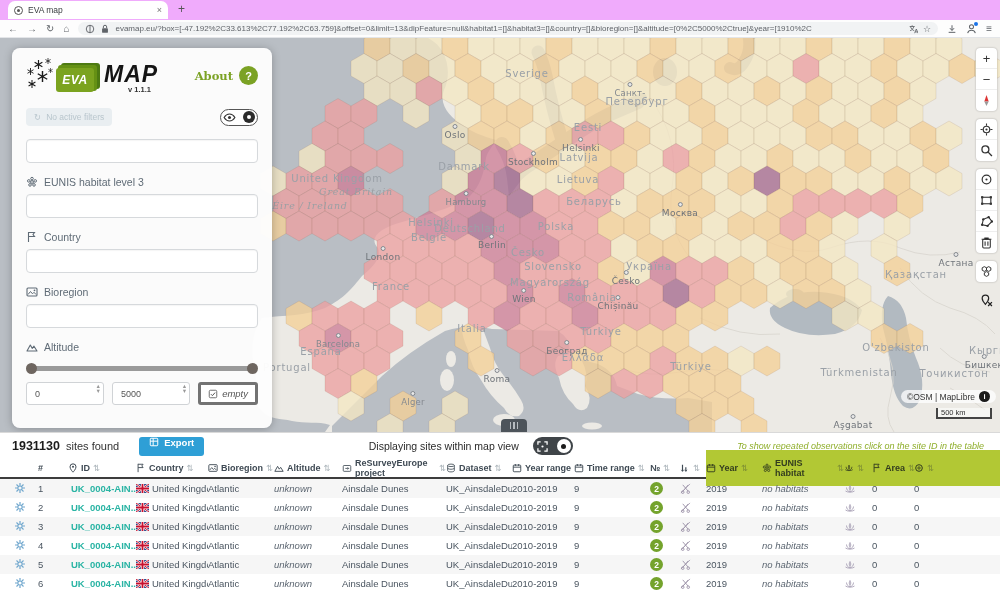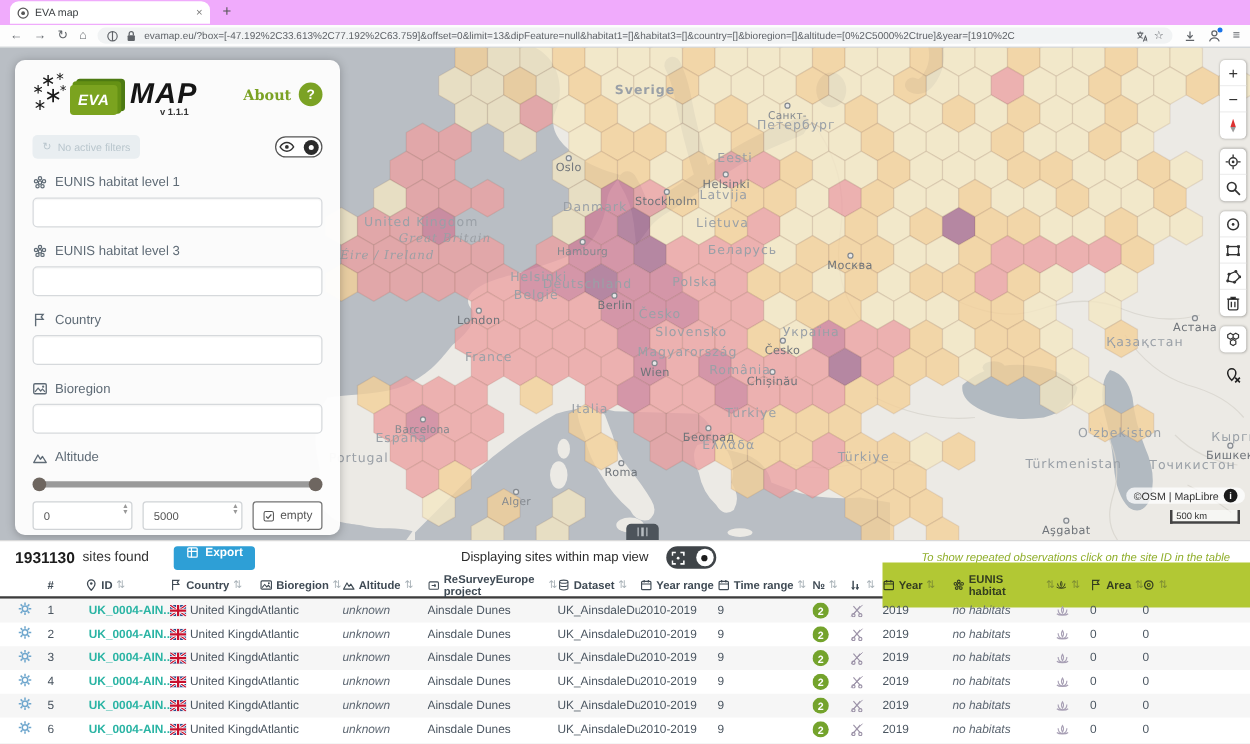--- a/index.html
+++ b/index.html
@@ -82,22 +82,22 @@
   .finput{margin-top:6px;height:24px;background:#fff;border:1px solid #d6d9dc;border-radius:4px;box-shadow:inset 0 1px 1px rgba(0,0,0,.04);}
   .slider{position:relative;height:11px;margin-top:10px;}
   .slider .track{position:absolute;left:4px;right:4px;top:3px;height:5px;background:#9a9a9a;border-radius:3px;}
   .slider .hnd{position:absolute;top:0;width:11px;height:11px;background:#6e6660;border-radius:50%;}
   .alt-row{display:flex;gap:8px;margin-top:8px;align-items:center;}
   .numwrap{position:relative;width:84px;height:23px;}
   .numwrap input{width:100%;height:100%;border:1px solid #d0d3d6;border-radius:3px;font-size:9px;color:#555;
                  padding:0 14px 0 8px;font-family:inherit;}
   .numwrap .spin{position:absolute;right:3px;top:2px;display:flex;flex-direction:column;font-size:5.5px;
                  color:#999;line-height:4.5px;}
-  .emptybtn{height:23px;border:1px solid #737373;border-radius:3px;background:#fff;display:flex;align-items:center;
-            gap:4px;padding:0 7px;font-size:9.5px;color:#555;}
+  .emptybtn{height:23px;border:3px solid #737373;border-radius:3px;background:#fff;display:flex;align-items:center;
+            gap:4px;padding:0 7px;font-size:9.5px;color:#555;font-style:italic;}
   .emptybtn svg{width:10px;height:10px;}
   
   #panel{position:relative;width:1000px;height:163px;background:#fff;border-top:1px solid #d9d9d9;}
   .topbar{height:26px;display:flex;align-items:center;padding:0 12px;gap:6px;}
   .count{font-size:12.5px;font-weight:bold;color:#1c1c1c;}
   .count-sfx{font-size:11px;color:#333;margin-right:14px;}
   .exportbtn{background:#2e9fd6;color:#fff;border-radius:3px;height:19px;display:flex;align-items:flex-start;
              gap:5px;padding:0 10px;font-size:9.5px;font-weight:bold;}
   .exportbtn svg{width:10px;height:10px;}
   .disp{margin-left:auto;font-size:10.5px;color:#2b2b2b;}
@@ -681,35 +681,35 @@
         <polygon points="455,353 468,360.5 468,375.5 455,383 442,375.5 442,360.5" fill="#f4e7c3" fill-opacity=".78" stroke="rgba(120,80,60,.12)"></polygon>
         <polygon points="689,353 702,360.5 702,375.5 689,383 676,375.5 676,360.5" fill="#f3cf97" fill-opacity=".78" stroke="rgba(120,80,60,.12)"></polygon>
         <polygon points="715,353 728,360.5 728,375.5 715,383 702,375.5 702,360.5" fill="#f3cf97" fill-opacity=".78" stroke="rgba(120,80,60,.12)"></polygon>
         <polygon points="741,353 754,360.5 754,375.5 741,383 728,375.5 728,360.5" fill="#f3cf97" fill-opacity=".78" stroke="rgba(120,80,60,.12)"></polygon>
         <polygon points="390,375.5 403,383 403,398 390,405.5 377,398 377,383" fill="#f4e7c3" fill-opacity=".78" stroke="rgba(120,80,60,.12)"></polygon>
         <polygon points="442,375.5 455,383 455,398 442,405.5 429,398 429,383" fill="#f4e7c3" fill-opacity=".78" stroke="rgba(120,80,60,.12)"></polygon>
         <polygon points="702,375.5 715,383 715,398 702,405.5 689,398 689,383" fill="#f3cf97" fill-opacity=".78" stroke="rgba(120,80,60,.12)"></polygon>
         <polygon points="754,375.5 767,383 767,398 754,405.5 741,398 741,383" fill="#f3cf97" fill-opacity=".78" stroke="rgba(120,80,60,.12)"></polygon>
       </svg>
     <div id="labellayer">
-        <span class="maplabel country" style="left: 516px; top: 35px; font-weight: bold;">Sverige</span>
+        <span class="maplabel country" style="left: 527px; top: 35px;">Sverige</span>
         <span class="maplabel capital" style="left: 455px; top: 62px;">Oslo</span>
         <span class="maplabel capital" style="left: 533px; top: 89px;">Stockholm</span>
         <span class="maplabel capital" style="left: 581px; top: 75px;">Helsinki</span>
         <span class="maplabel city" style="left: 630px; top: 52px;">Санкт-</span>
         <span class="maplabel country" style="left: 637px; top: 63px;">Петербург</span>
         <span class="maplabel country" style="left: 588px; top: 89px;">Eesti</span>
         <span class="maplabel country" style="left: 579px; top: 119px;">Latvija</span>
         <span class="maplabel country" style="left: 578px; top: 141px;">Lietuva</span>
         <span class="maplabel country" style="left: 594px; top: 163px;">Беларусь</span>
         <span class="maplabel country" style="left: 337px; top: 140px;">United Kingdom</span>
         <span class="maplabel island" style="left: 356px; top: 153px;">Great Britain</span>
         <span class="maplabel island" style="left: 310px; top: 167px;">Éire / Ireland</span>
         <span class="maplabel capital" style="left: 383px; top: 184px;">London</span>
-        <span class="maplabel country" style="left: 476px; top: 128px;">Danmark</span>
+        <span class="maplabel country" style="left: 464px; top: 128px;">Danmark</span>
         <span class="maplabel country" style="left: 431px; top: 184px;">Helsinki</span>
         <span class="maplabel country" style="left: 429px; top: 199px;">België</span>
         <span class="maplabel city" style="left: 466px; top: 161px;">Hamburg</span>
         <span class="maplabel capital" style="left: 492px; top: 172px;">Berlin</span>
         <span class="maplabel country" style="left: 470px; top: 190px;">Deutschland</span>
         <span class="maplabel country" style="left: 556px; top: 188px;">Polska</span>
         <span class="maplabel country" style="left: 528px; top: 214px;">Česko</span>
         <span class="maplabel capital" style="left: 524px; top: 226px;">Wien</span>
         <span class="maplabel country" style="left: 553px; top: 228px;">Slovensko</span>
         <span class="maplabel country" style="left: 550px; top: 244px;">Magyarország</span>
@@ -844,26 +844,20 @@
         </div>
         <div class="eyetoggle">
           <svg style="width:13px;height:13px;color:#333">
               <use href="#i-eye"></use>
             </svg>
           <span class="knob"></span>
         </div>
       </div>
 
       <div class="filter">
-        <div class="flabel">
-            <svg style="color:#5f6b76">
-              <use href="#i-flower"></use>
-            </svg>
-          <span>EUNIS habitat level 1</span>
-          </div>
         <div class="finput"></div>
       </div>
       <div class="filter">
         <div class="flabel">
             <svg style="color:#5f6b76">
               <use href="#i-flower"></use>
             </svg>
           <span>EUNIS habitat level 3</span>
           </div>
         <div class="finput"></div>

